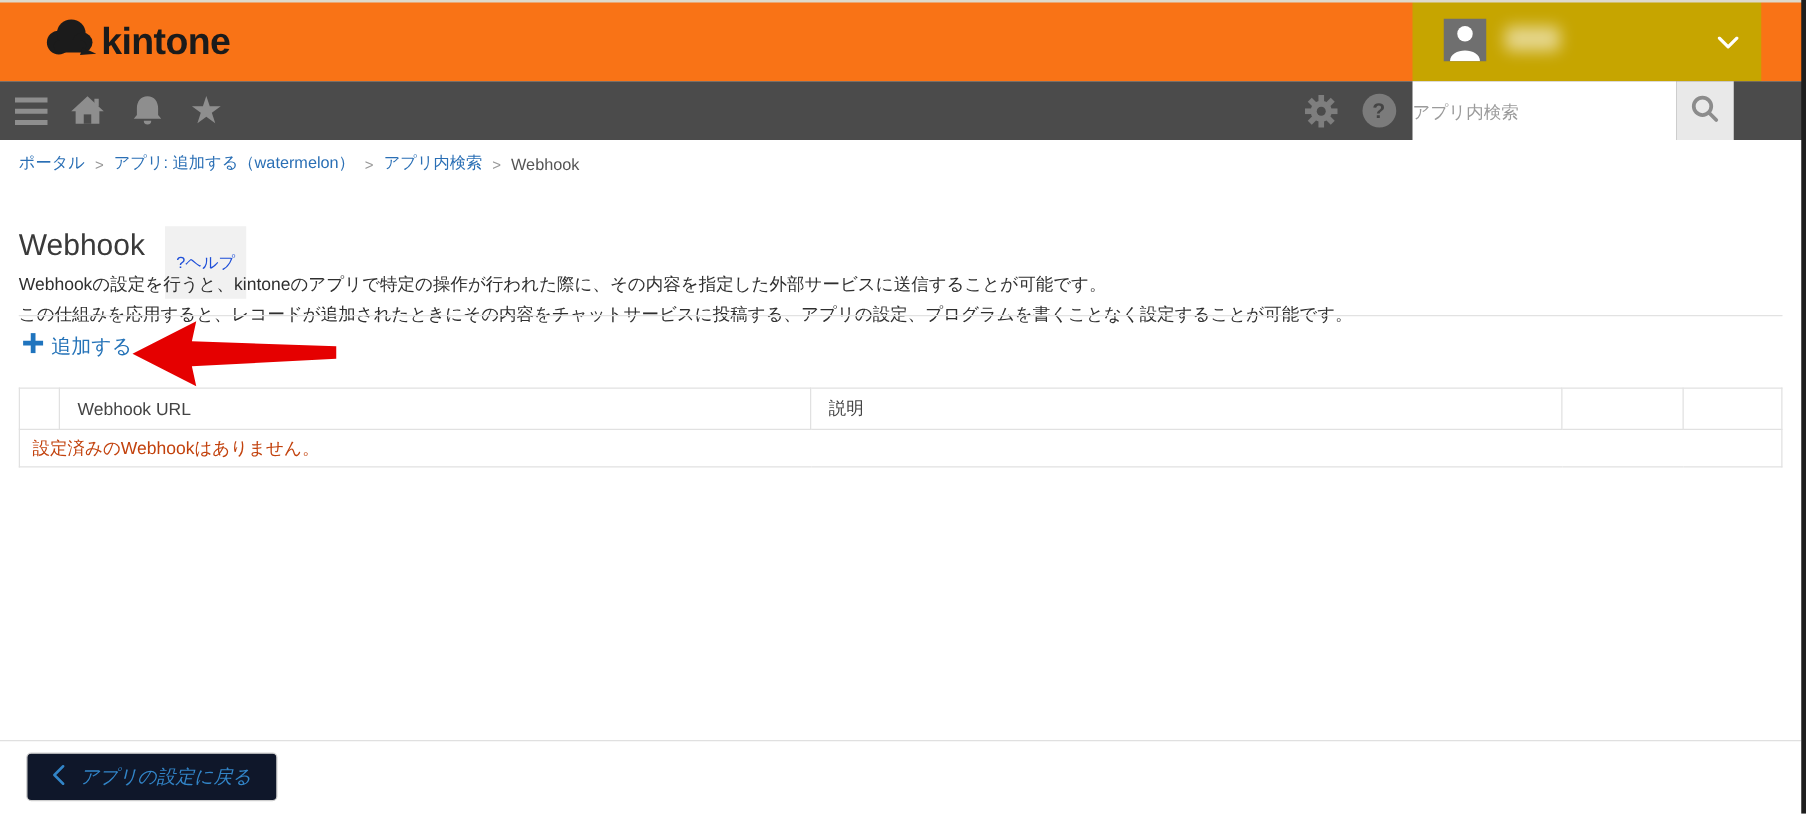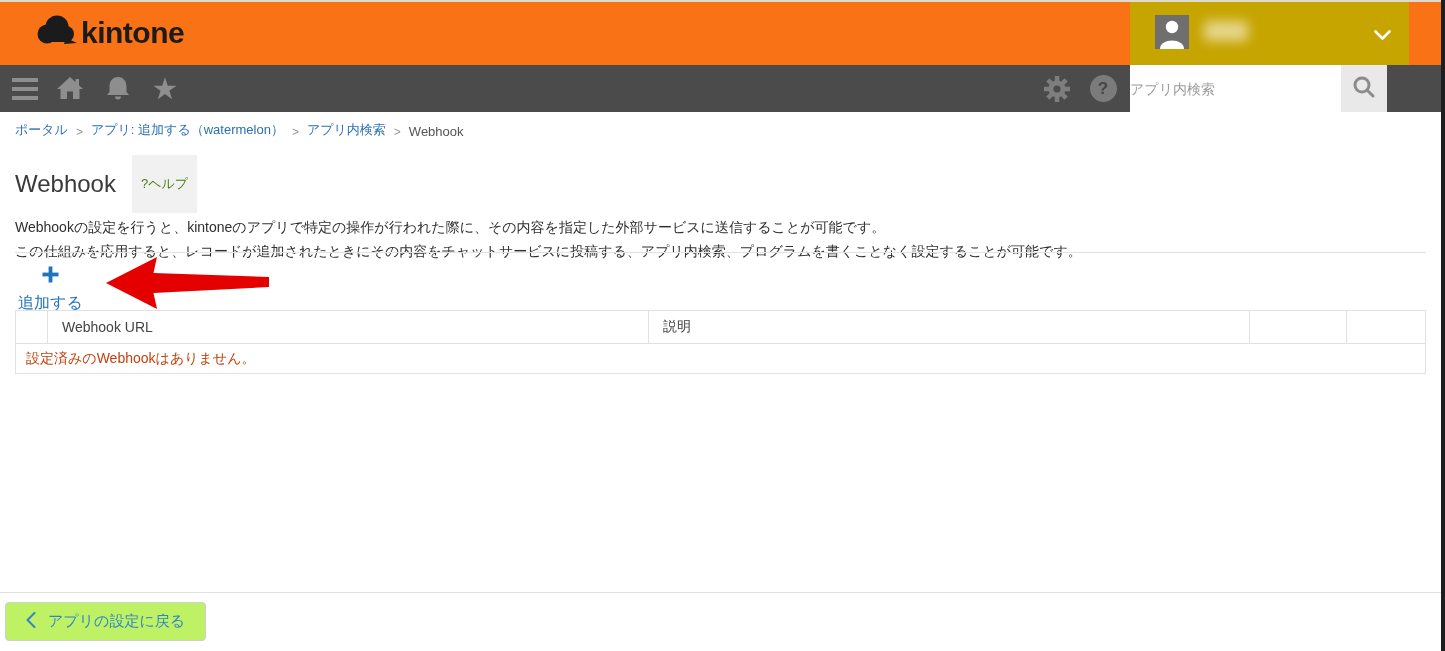--- a/index.html
+++ b/index.html
@@ -35,39 +35,39 @@
   .right-strip { position:absolute; right:0; top:0; width:4px; height:651px; background:#1E1E1E; z-index:10; }
 
   
   .breadcrumb { position:absolute; left:15px; top:121px; font-size:13px; color:#888; display:flex; align-items:flex-end; }
   .crumb-link { color:#2A6FB5; text-decoration:none; cursor:pointer; }
   .crumb-sep { color:#999; margin:0 8px; font-size:12px; }
   .crumb-current { color:#555; }
 
   .title-row { position:absolute; left:15px; top:155px; display:flex; align-items:center; }
   .page-title { font-size:24px; color:#3A3A3A; font-weight:500; }
-  .help-badge { margin-left:16px; background:#F1F1F1; color:#4d7c0f; font-size:13px; padding:20px 9px; cursor:pointer; }
+  .help-badge { margin-left:16px; background:#F1F1F1; color:#1d4ed8; font-size:13px; padding:20px 9px; cursor:pointer;margin-top:26px; }
 
   .desc { position:absolute; left:15px; top:195px; font-size:14px; color:#2F2F2F; line-height:24px;margin-top:20px; }
 
   .section-sep { position:absolute; left:15px; top:252px; width:1411px; border-top:1px solid #E2E2E2; }
 
-  .add-row { position:absolute; left:18px; top:266px; display:flex; align-items:center; gap:6px; cursor:pointer;flex-direction:column; }
+  .add-row { position:absolute; left:18px; top:266px; display:flex; align-items:center; gap:6px; cursor:pointer; }
   .add-label { font-size:16px; color:#2573B8; }
 
   .annot-arrow { position:absolute; left:105px; top:256px; z-index:5; pointer-events:none; }
 
   .webhook-table { position:absolute; left:15px; top:310px; width:1411px; border-collapse:collapse; table-layout:fixed; }
   .webhook-table th, .webhook-table td { border:1px solid #E1E1E1; background:#fff; }
   .webhook-table th { height:33px; font-size:14px; font-weight:normal; color:#444; text-align:left; padding:0 0 0 14px; }
   .webhook-table th.c0 { padding:0; }
   .webhook-table td { height:30px; font-size:14px; color:#c2410c; padding:0 0 0 10px; }
 
   .footer-sep { position:absolute; left:0; top:592px; width:1441px; border-top:1px solid #E0E0E0; }
-  .back-btn { position:absolute; left:5px; top:602px; height:39px; padding:0 20px; background:#bef264; border:1px solid #CFCFCF; border-radius:4px; display:flex; align-items:center; gap:12px; cursor:pointer; font-family:inherit; }
+  .back-btn { position:absolute; left:21px; top:602px; height:39px; padding:0 20px; background:#0f172a; border:1px solid #CFCFCF; border-radius:4px; display:flex; align-items:center; gap:12px; cursor:pointer; font-family:inherit;font-style:italic; }
   .back-btn-label { font-size:15px; color:#3285C8; }
 </style>
 </head>
 <body>
 
 <div id="app">
 
   <div class="topbar">
     <div class="logo">
       <span>
@@ -167,21 +167,21 @@
     <span class="crumb-current">Webhook</span>
   </div>
 
   <div class="title-row">
     <span class="page-title">Webhook</span>
     <span class="help-badge">?ヘルプ</span>
   </div>
 
   <div class="desc">
     <div>Webhookの設定を行うと、kintoneのアプリで特定の操作が行われた際に、その内容を指定した外部サービスに送信することが可能です。</div>
-    <div>この仕組みを応用すると、レコードが追加されたときにその内容をチャットサービスに投稿する、アプリ内検索、プログラムを書くことなく設定することが可能です。</div>
+    <div>この仕組みを応用すると、レコードが追加されたときにその内容をチャットサービスに投稿する、アプリの設定、プログラムを書くことなく設定することが可能です。</div>
   </div>
 
   <div class="section-sep"></div>
 
   <div class="add-row">
     <span>
       <svg width="17" height="17" viewBox="0 0 17 17">
         <g fill="#1F74BE">
           <rect x="6.6" y="0.5" width="3.8" height="16"></rect>
           <rect x="0.5" y="6.6" width="16" height="3.8"></rect>

